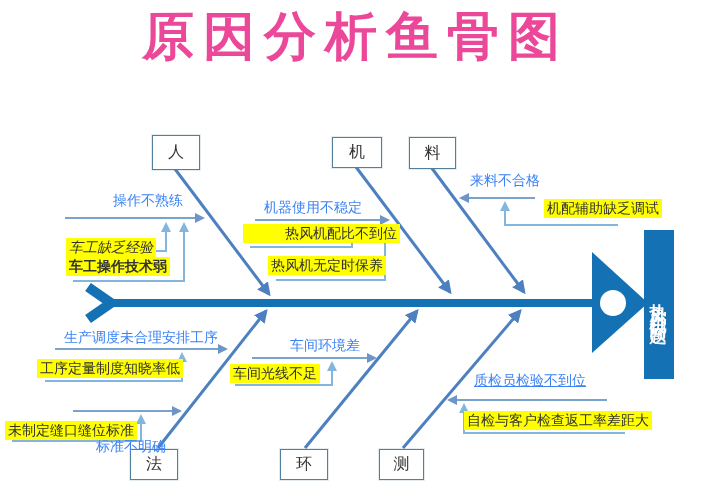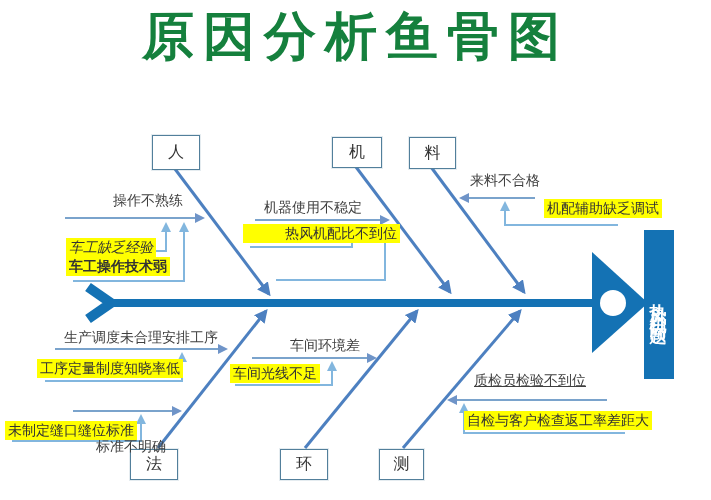--- a/index.html
+++ b/index.html
@@ -3,31 +3,31 @@
 <meta charset="utf-8">
 <style>
   html,body{margin:0;padding:0;background:#fff;}
   #stage{
     position:relative;width:711px;height:500px;background:#ffffff;overflow:hidden;
     font-family:"DejaVu Sans","Liberation Sans",sans-serif;
   }
   #title{
     position:absolute;left:0;top:0;width:711px;text-align:center;
     font-family:"DejaVu Serif","Liberation Serif",serif;
-    font-weight:bold;font-size:52px;line-height:72px;color:#15803d;letter-spacing:9px;
+    font-weight:bold;font-size:52px;line-height:72px;color:#ec4899;letter-spacing:9px;
     white-space:nowrap;
   }
   svg.lines{position:absolute;left:0;top:0;}
   .catbox{
     position:absolute;background:#fff;border:1px solid #527f9b;
     display:flex;align-items:center;justify-content:center;
     font-size:16px;color:#333;box-shadow:0 0 0 1px rgba(82,127,155,.15);
   }
   .cause{
-    position:absolute;font-size:14px;color:#404040;white-space:nowrap;line-height:17px;
+    position:absolute;font-size:14px;color:#3b82f6;white-space:nowrap;line-height:17px;
   }
   .cause.hl{
     background:#ffff00;color:#333;padding:1px 3px;font-weight:normal;
   }
   #head-label{
     position:absolute;left:644px;top:230px;width:30px;height:149px;background:#1472b4;
     color:#fff;font-size:17px;font-weight:bold;
     writing-mode:vertical-rl;text-orientation:upright;letter-spacing:6px;
     display:flex;align-items:center;justify-content:center;
   }
@@ -108,20 +108,21 @@
   <div class="cause" style="left:264px;top:199px;">机器使用不稳定</div>
   <div class="cause" style="left:470px;top:172px;">来料不合格</div>
   <div class="cause" style="left:64px;top:329px;">生产调度未合理安排工序</div>
   <div class="cause" style="left:96px;top:392px;margin-top:46px;">标准不明确</div>
   <div class="cause" style="left:274px;top:337px;margin-left:16px;">车间环境差</div>
   <div class="cause" style="left:474px;top:372px;text-decoration:underline;">质检员检验不到位</div>
 
   <div class="cause hl" style="left:66px;top:238px;font-style:italic;">车工缺乏经验</div>
   <div class="cause hl" style="left:66px;top:257px;font-weight:bold;">车工操作技术弱</div>
   <div class="cause hl" style="left:243px;top:224px;padding-left:42px;">热风机配比不到位</div>
+  <div class="cause hl" style="left:268px;top:256px;">热风机无定时保养</div>
   <div class="cause hl" style="left:544px;top:199px;">机配辅助缺乏调试</div>
   <div class="cause hl" style="left:37px;top:359px;">工序定量制度知晓率低</div>
   <div class="cause hl" style="left:5px;top:421px;">未制定缝口缝位标准</div>
   <div class="cause hl" style="left:230px;top:364px;">车间光线不足</div>
   <div class="cause hl" style="left:464px;top:411px;">自检与客户检查返工率差距大</div>
 
   <div id="head-label">热风机问题</div>
 
 </div>
 

